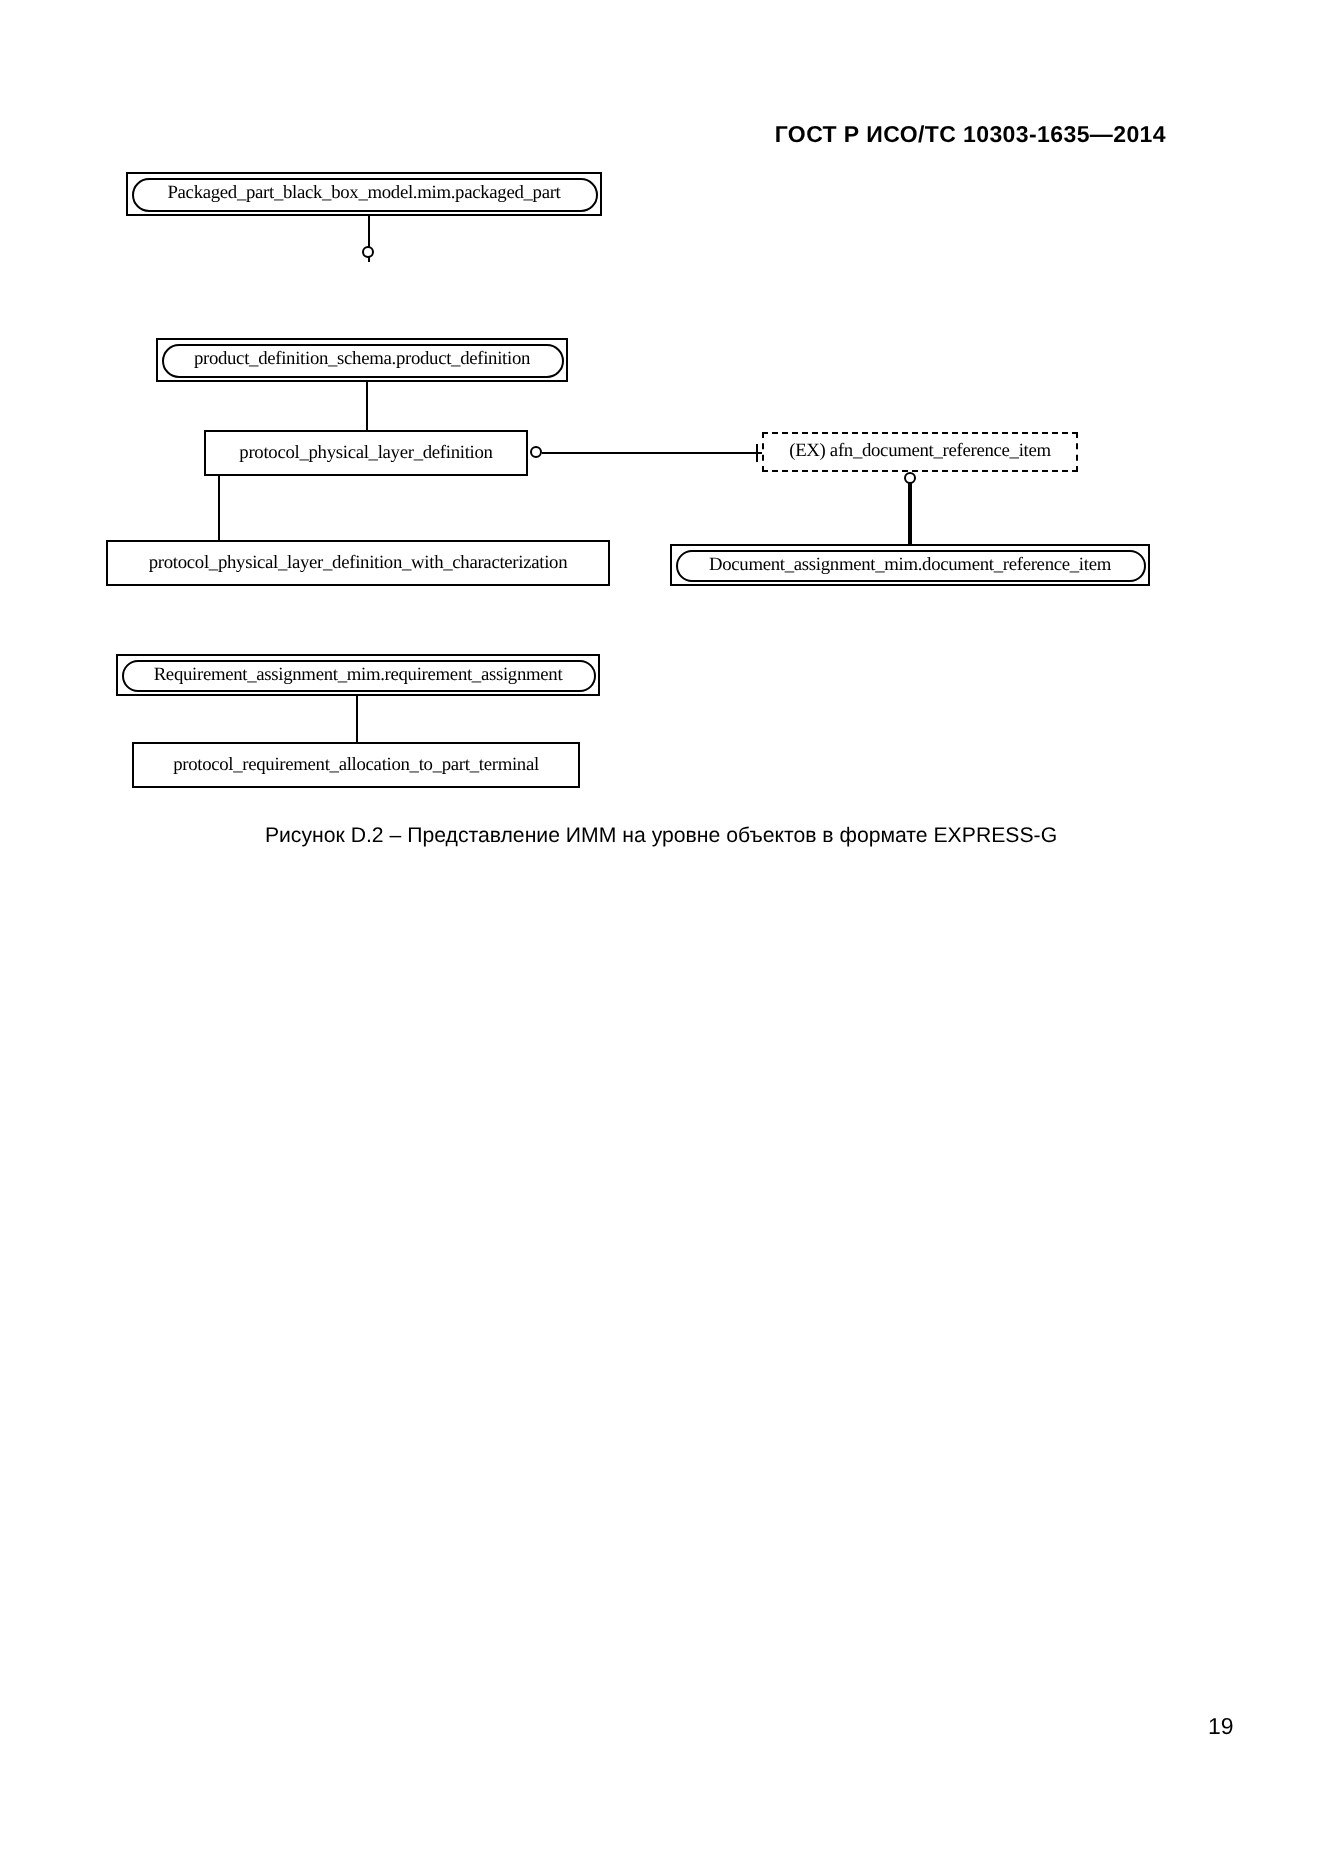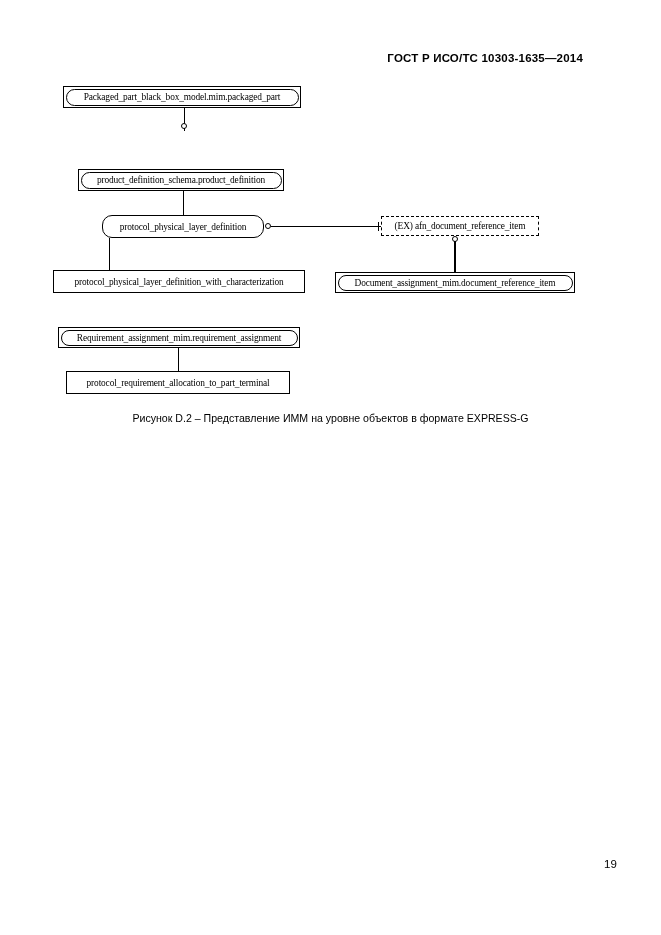--- a/index.html
+++ b/index.html
@@ -17,21 +17,21 @@
   }
   .page {
     position: absolute;
     left: 0; top: 0;
     width: 661px;
     height: 935px;
   }
   .header-std {
     position: absolute;
     right: 78px;
-    top: 52px;
+    top: 62px;
     font-family: "Liberation Sans", sans-serif;
     font-weight: bold;
     font-size: 11.5px;
     letter-spacing: 0.2px;
     white-space: nowrap;
   }
   .page-num {
     position: absolute;
     left: 604px;
     top: 858px;
@@ -143,21 +143,21 @@
     <div class="circle" style="left:181px; top:123px;"></div>
     <div class="line-v" style="left:184px; top:128px; height:3px;"></div>
 
 
     <div class="schema-wrap" style="left:78px; top:169px; width:206px; height:22px;">
       <div class="schema-inner">product_definition_schema.product_definition</div>
     </div>
 
     <div class="line-v" style="left:183px; top:191px; height:24px;"></div>
 
-    <div class="node rect" style="left:102px; top:215px; width:162px; height:23px;border-radius:10px;">protocol_physical_layer_definition</div>
+    <div class="node rect" style="left:102px; top:215px; width:162px; height:23px;">protocol_physical_layer_definition</div>
 
     <div class="circle" style="left:265px; top:223px;"></div>
     <div class="line-h" style="left:271px; top:226px; width:110px;"></div>
     <div class="tick" style="left:378px; top:222px;"></div>
 
     <div class="node dashed" style="left:381px; top:216px; width:158px; height:20px;">(EX) afn_document_reference_item</div>
 
     <div class="circle" style="left:452px; top:236px;"></div>
     <div class="line-v thick" style="left:454px; top:241px; height:33px;"></div>
 

